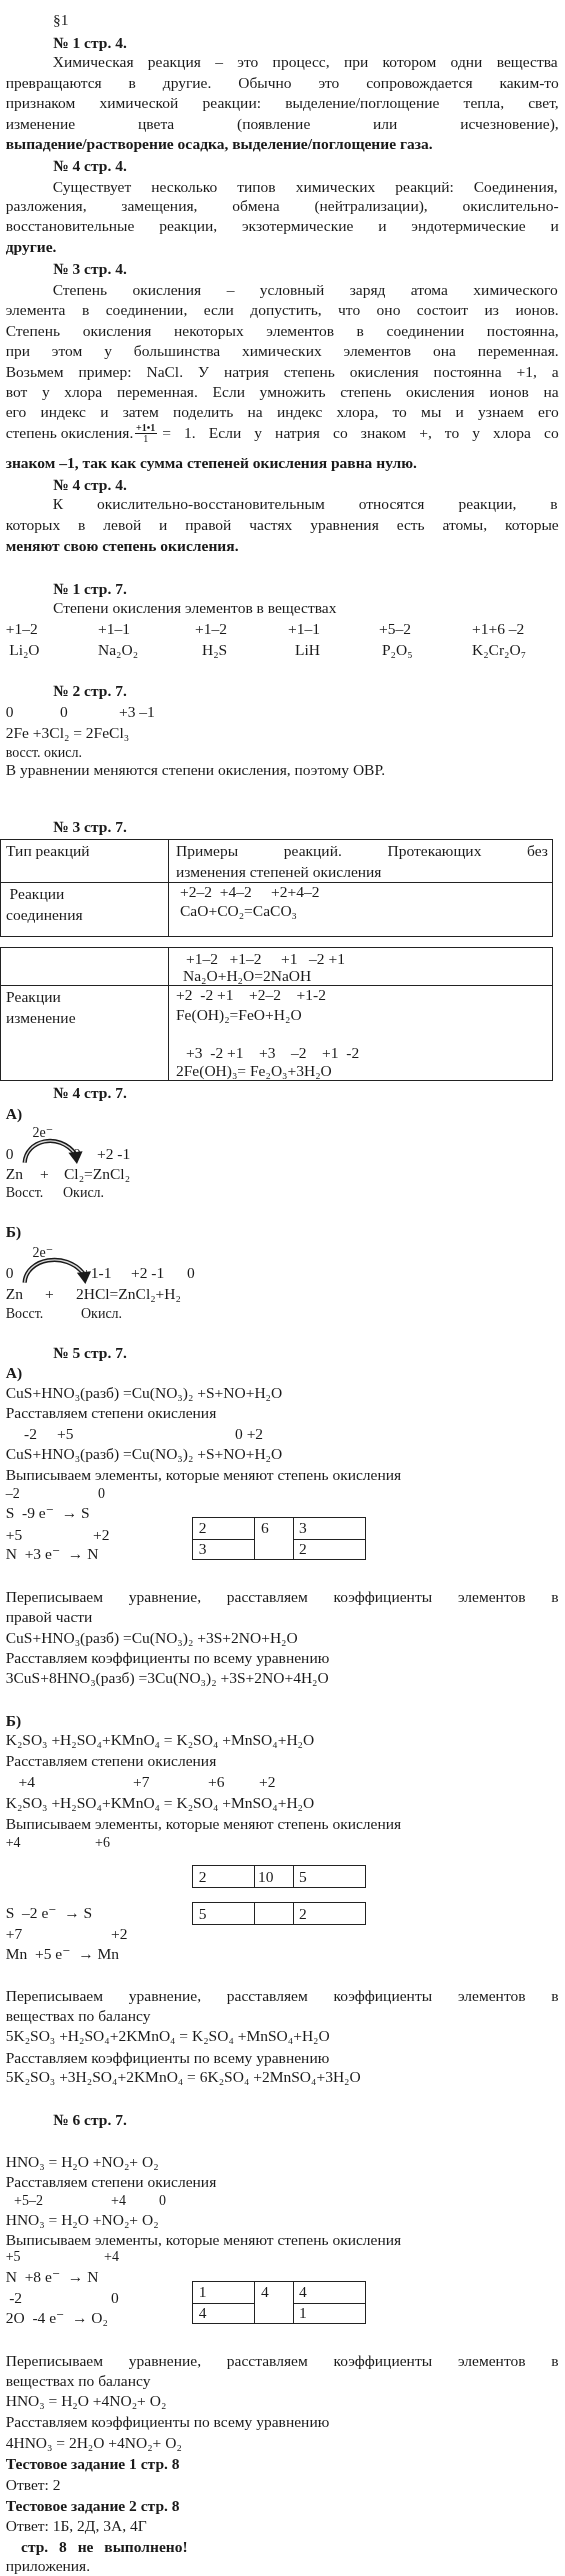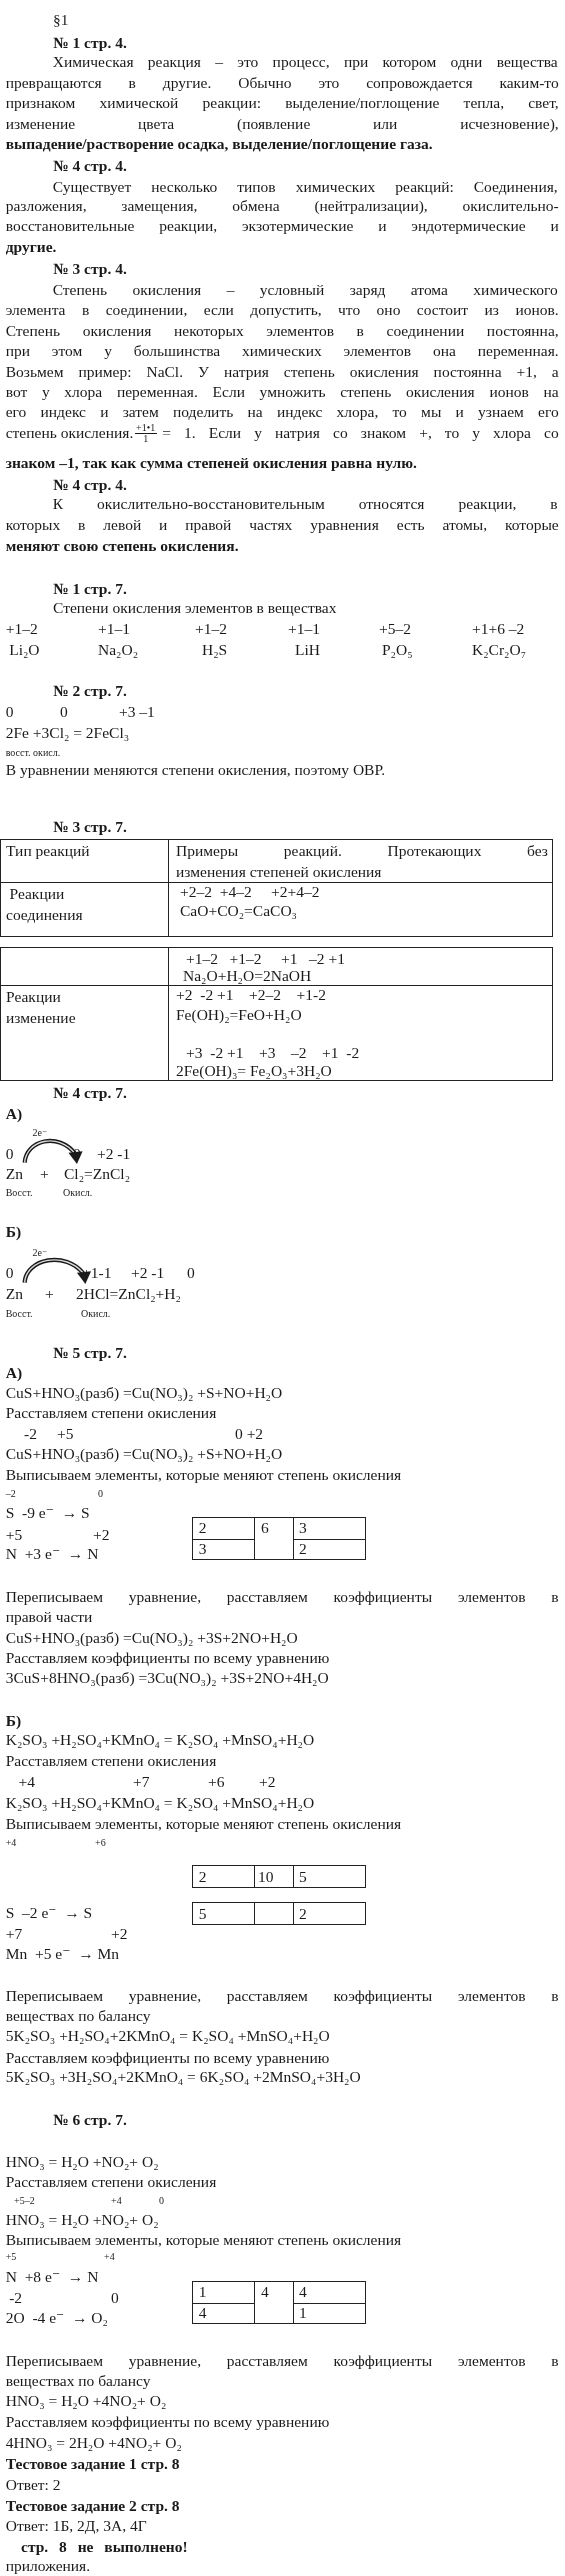--- a/index.html
+++ b/index.html
@@ -3,27 +3,27 @@
 <meta charset="utf-8">
 <style>
   html, body { margin: 0; padding: 0; background: #ffffff; }
   body { width: 565px; height: 2576px; position: relative; overflow: hidden;
          font-family: "Liberation Serif", "DejaVu Serif", serif; color: #1a1a1a; }
   .ln { position: absolute; height: 20px; line-height: 20px; font-size: 15.5px; white-space: nowrap; }
   .j { left: 5.7px; width: 553px; text-align: justify; text-align-last: justify; white-space: normal; overflow: hidden; }
   .jl { left: 5.7px; width: 553px; white-space: nowrap; font-weight: bold; }
   .ind { left: 53px; }
   .h { font-weight: bold; }
-  .sm { font-size: 10px; }
+  .sm { font-size: 14px; }
   .tbl { position: absolute; border: 1.1px solid #222; box-sizing: border-box; }
   .vl { position: absolute; top: 0; bottom: 0; width: 0; border-left: 1.1px solid #222; }
   .hl { position: absolute; left: 0; right: 0; height: 0; border-top: 1.1px solid #222; }
   .cell { position: absolute; font-size: 15.5px; line-height: 20px; white-space: nowrap; }
   .frac { display: inline-block; vertical-align: middle; text-align: center; font-size: 10px; line-height: 10px; margin: 0 1.4px; }
-  .frac .num { display: block; border-bottom: 1.1px solid #1a1a1a; padding: 0 1.4px; }
+  .frac .num { display: block; border-bottom: 1.1px solid #1a1a1a; padding: 0 1.4px; font-weight: bold; }
   .frac .den { display: block; }
   svg.arrow { position: absolute; }
 </style>
 </head>
 <body>
 
 <div class="ln ind" style="top:10px">§1</div>
 <div class="ln ind h" style="top:32.5px">№ 1 стр. 4.</div>
 <div class="ln j" style="top:52px;padding-left:47px;width:505px">Химическая реакция – это процесс, при котором одни вещества</div>
 <div class="ln j" style="top:73px">превращаются в другие. Обычно это сопровождается каким-то</div>

